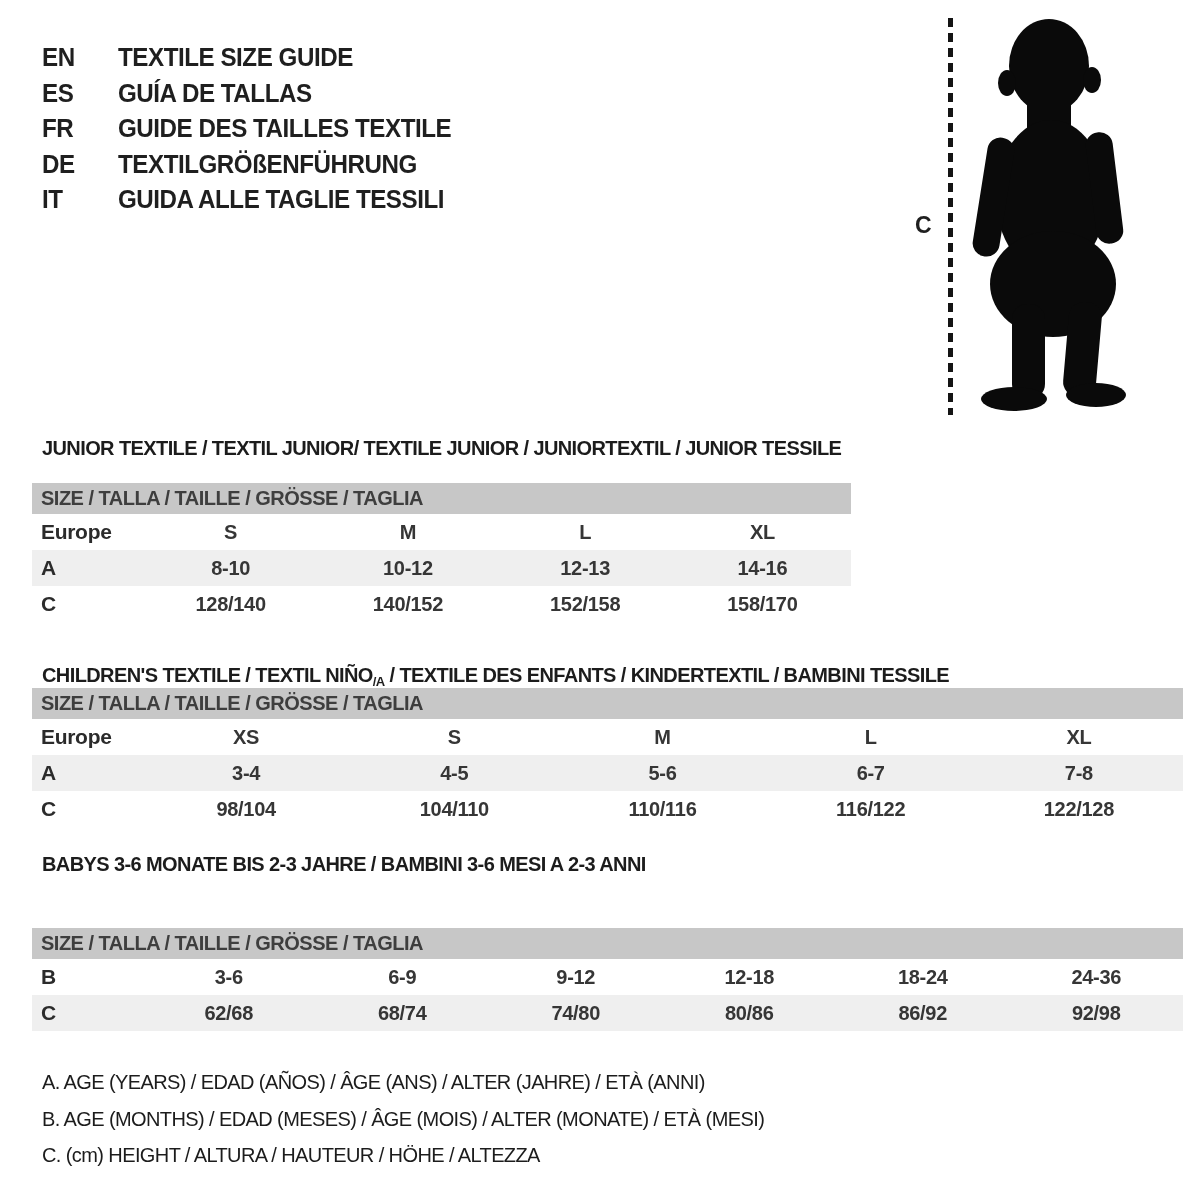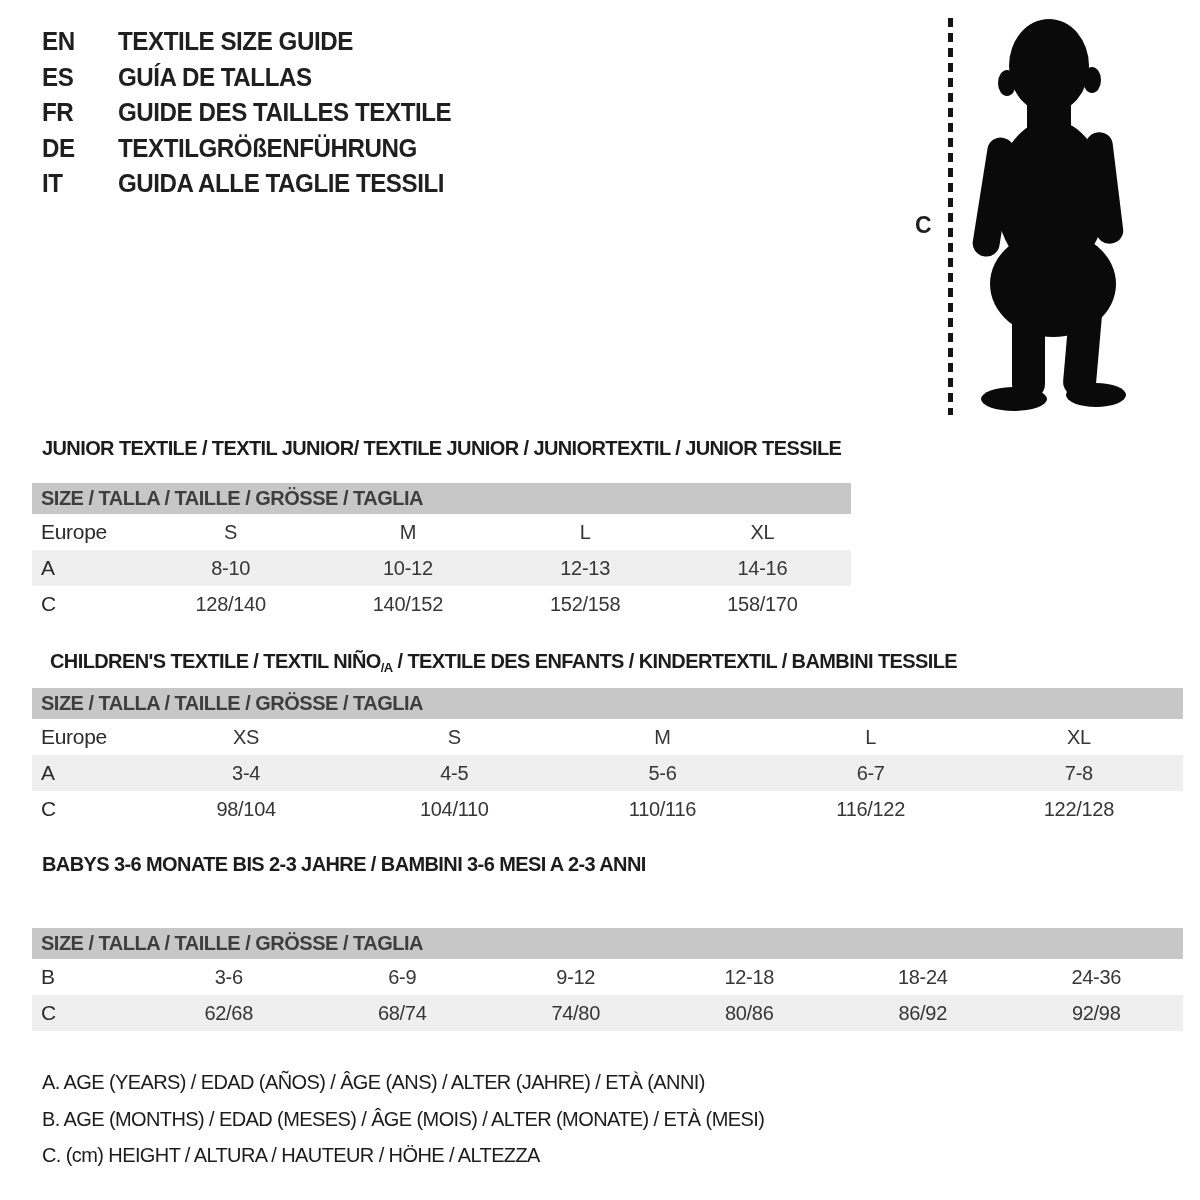--- a/index.html
+++ b/index.html
@@ -2,21 +2,21 @@
 <html><head>
 <meta charset="utf-8">
 <style>
   html,body { margin:0; padding:0; background:#fff; }
   .canvas {
     position:relative; width:1200px; height:1200px; background:#ffffff;
     font-family:"Liberation Sans", sans-serif; color:#1f1f1f; overflow:hidden;
   }
 
   
-  .lang-block { position:absolute; left:42px; top:24px; }
+  .lang-block { position:absolute; left:42px; top:40px; }
   .lang-row { display:flex; height:35.5px; align-items:center; }
   .lang-code, .lang-title {
     font-weight:700; font-size:26px; letter-spacing:-0.5px; white-space:nowrap;
     transform:scaleX(0.93); transform-origin:0 50%;
   }
   .lang-code { width:76px; flex:0 0 76px; }
 
   
   .height-line {
     position:absolute; left:948px; top:18px; width:5px; height:397px;
@@ -24,32 +24,32 @@
   }
   .height-label { position:absolute; left:915px; top:212px; font-size:23px; font-weight:700; }
   .baby-svg { position:absolute; left:963px; top:14px; }
 
   
   .section-heading {
     position:absolute; margin:0; font-size:20px; font-weight:700;
     letter-spacing:-0.6px; white-space:nowrap; color:#1c1c1c;
   }
   #junior-heading   { left:42px; top:437px; }
-  #children-heading { left:42px; top:650px;margin-left:8px; }
+  #children-heading { left:42px; top:664px; }
   #babies-heading   { left:42px; top:847px; line-height:34px; }
   .sub { font-size:13px; vertical-align:-4px; }
 
   
   .size-table { position:absolute; border-collapse:collapse; table-layout:fixed; }
   .size-table th.bar {
     background:#c7c7c7; height:31px; text-align:left; padding:0 16px 0 9px;
     font-size:20px; font-weight:700; color:#3e3e3e; letter-spacing:-0.5px; white-space:nowrap;
   }
   .size-table td {
-    height:36px; text-align:center; font-size:20px; font-weight:400;
+    height:36px; text-align:center; font-size:20px; font-weight:700;
     color:#363636; padding:0; letter-spacing:-0.3px; white-space:nowrap;
   }
   .size-table td.lbl { text-align:left; padding-left:9px; color:#2b2b2b; font-size:21px; }
   .size-table tbody tr:nth-child(2) { background:#efefef; }
   .size-table col.c-lbl { width:110px; }
   #junior-table   { left:32px; top:483px; width:819px;  }
   #children-table { left:32px; top:688px; width:1151px; }
   #babies-table   { left:32px; top:928px; width:1151px; }
 
   

